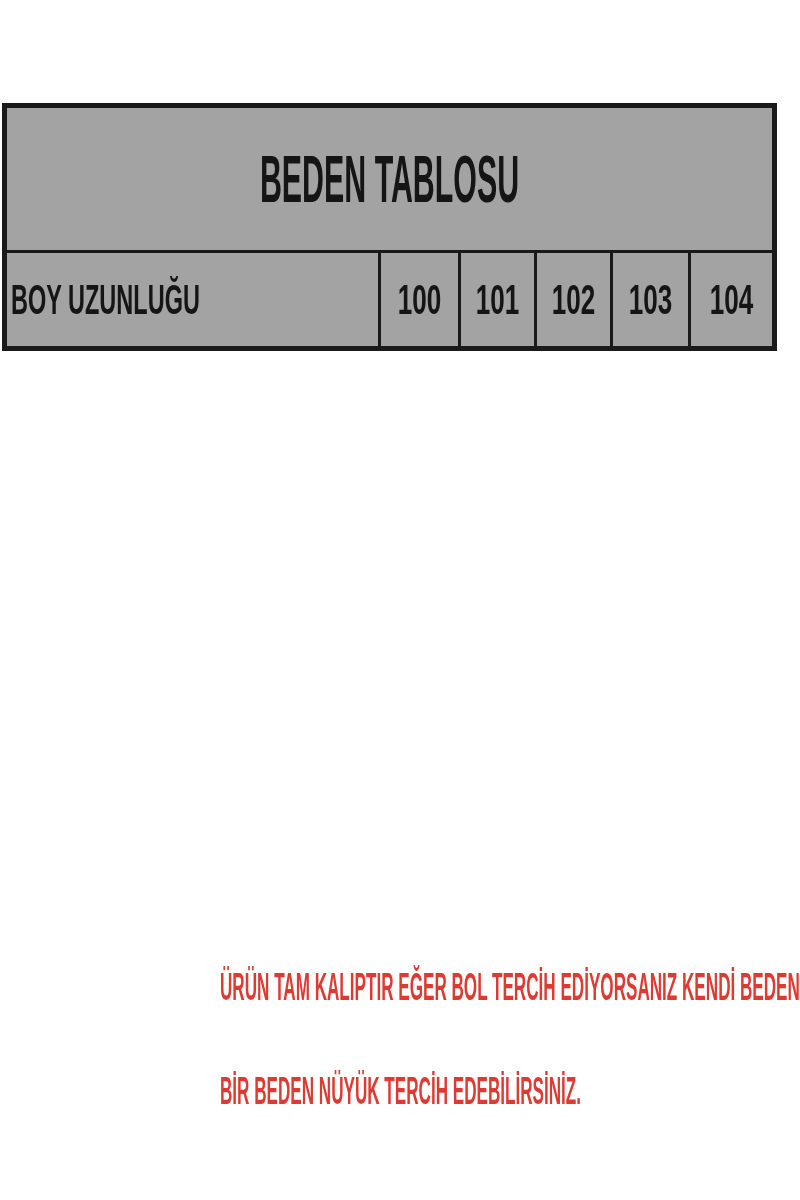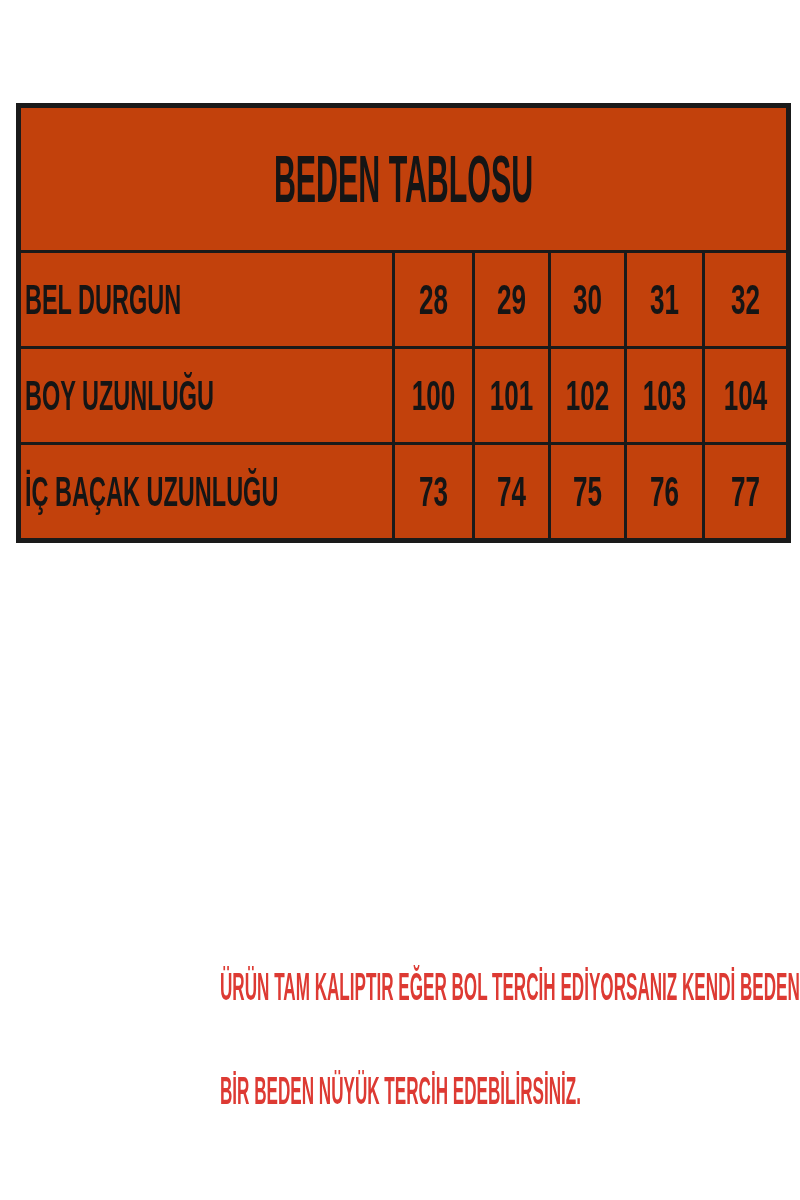--- a/index.html
+++ b/index.html
@@ -11,26 +11,26 @@
     width: 800px;
     height: 1200px;
     position: relative;
     overflow: hidden;
     font-family: "Liberation Sans", sans-serif;
     font-weight: 700;
     color: var(--text-color, #151515);
   }
   .size-table {
     position: absolute;
-    left: 16px;
+    left: 2px;
     top: 103px;
     width: 770px;
     border-collapse: collapse;
     table-layout: fixed;
-    background: #c2410c;
+    background: #a3a3a3;
     border: 5px solid var(--border-color, #1a1a1a);
   }
   .size-table td, .size-table th {
     border: 3px solid var(--border-color, #1a1a1a);
     padding: 0;
     vertical-align: middle;
     overflow: visible;
   }
   tr.title-row td { height: 142px; }
   tr.header-row th { height: 93px; }
@@ -92,40 +92,20 @@
     <col style="width:85px">
   </colgroup>
   <tbody>
     <tr class="title-row">
       <td colspan="6">
         <span class="ctr title-text">BEDEN TABLOSU</span>
       </td>
     </tr>
 
 
-    <tr class="data-row">
-      <td>
-          <span class="lft lbl-text">BEL DURGUN</span>
-        </td>
-      <td>
-          <span class="ctr val-text">28</span>
-        </td>
-      <td>
-          <span class="ctr val-text">29</span>
-        </td>
-      <td>
-          <span class="ctr val-text">30</span>
-        </td>
-      <td>
-          <span class="ctr val-text">31</span>
-        </td>
-      <td>
-          <span class="ctr val-text">32</span>
-        </td>
-    </tr>
 
     <tr class="data-row">
       <td>
           <span class="lft lbl-text">BOY UZUNLUĞU</span>
         </td>
       <td>
           <span class="ctr val-text">100</span>
         </td>
       <td>
           <span class="ctr val-text">101</span>
@@ -135,38 +115,18 @@
         </td>
       <td>
           <span class="ctr val-text">103</span>
         </td>
       <td>
           <span class="ctr val-text">104</span>
         </td>
     </tr>
 
 
-    <tr class="data-row">
-      <td>
-          <span class="lft lbl-text">İÇ BAÇAK UZUNLUĞU</span>
-        </td>
-      <td>
-          <span class="ctr val-text">73</span>
-        </td>
-      <td>
-          <span class="ctr val-text">74</span>
-        </td>
-      <td>
-          <span class="ctr val-text">75</span>
-        </td>
-      <td>
-          <span class="ctr val-text">76</span>
-        </td>
-      <td>
-          <span class="ctr val-text">77</span>
-        </td>
-    </tr>
 
   </tbody>
 </table>
 
 <div class="note note1">ÜRÜN TAM KALIPTIR EĞER BOL TERCİH EDİYORSANIZ KENDİ BEDENNİNİZDEN</div>
 <div class="note note2">BİR BEDEN NÜYÜK TERCİH EDEBİLİRSİNİZ.</div>
 
 </body></html>

